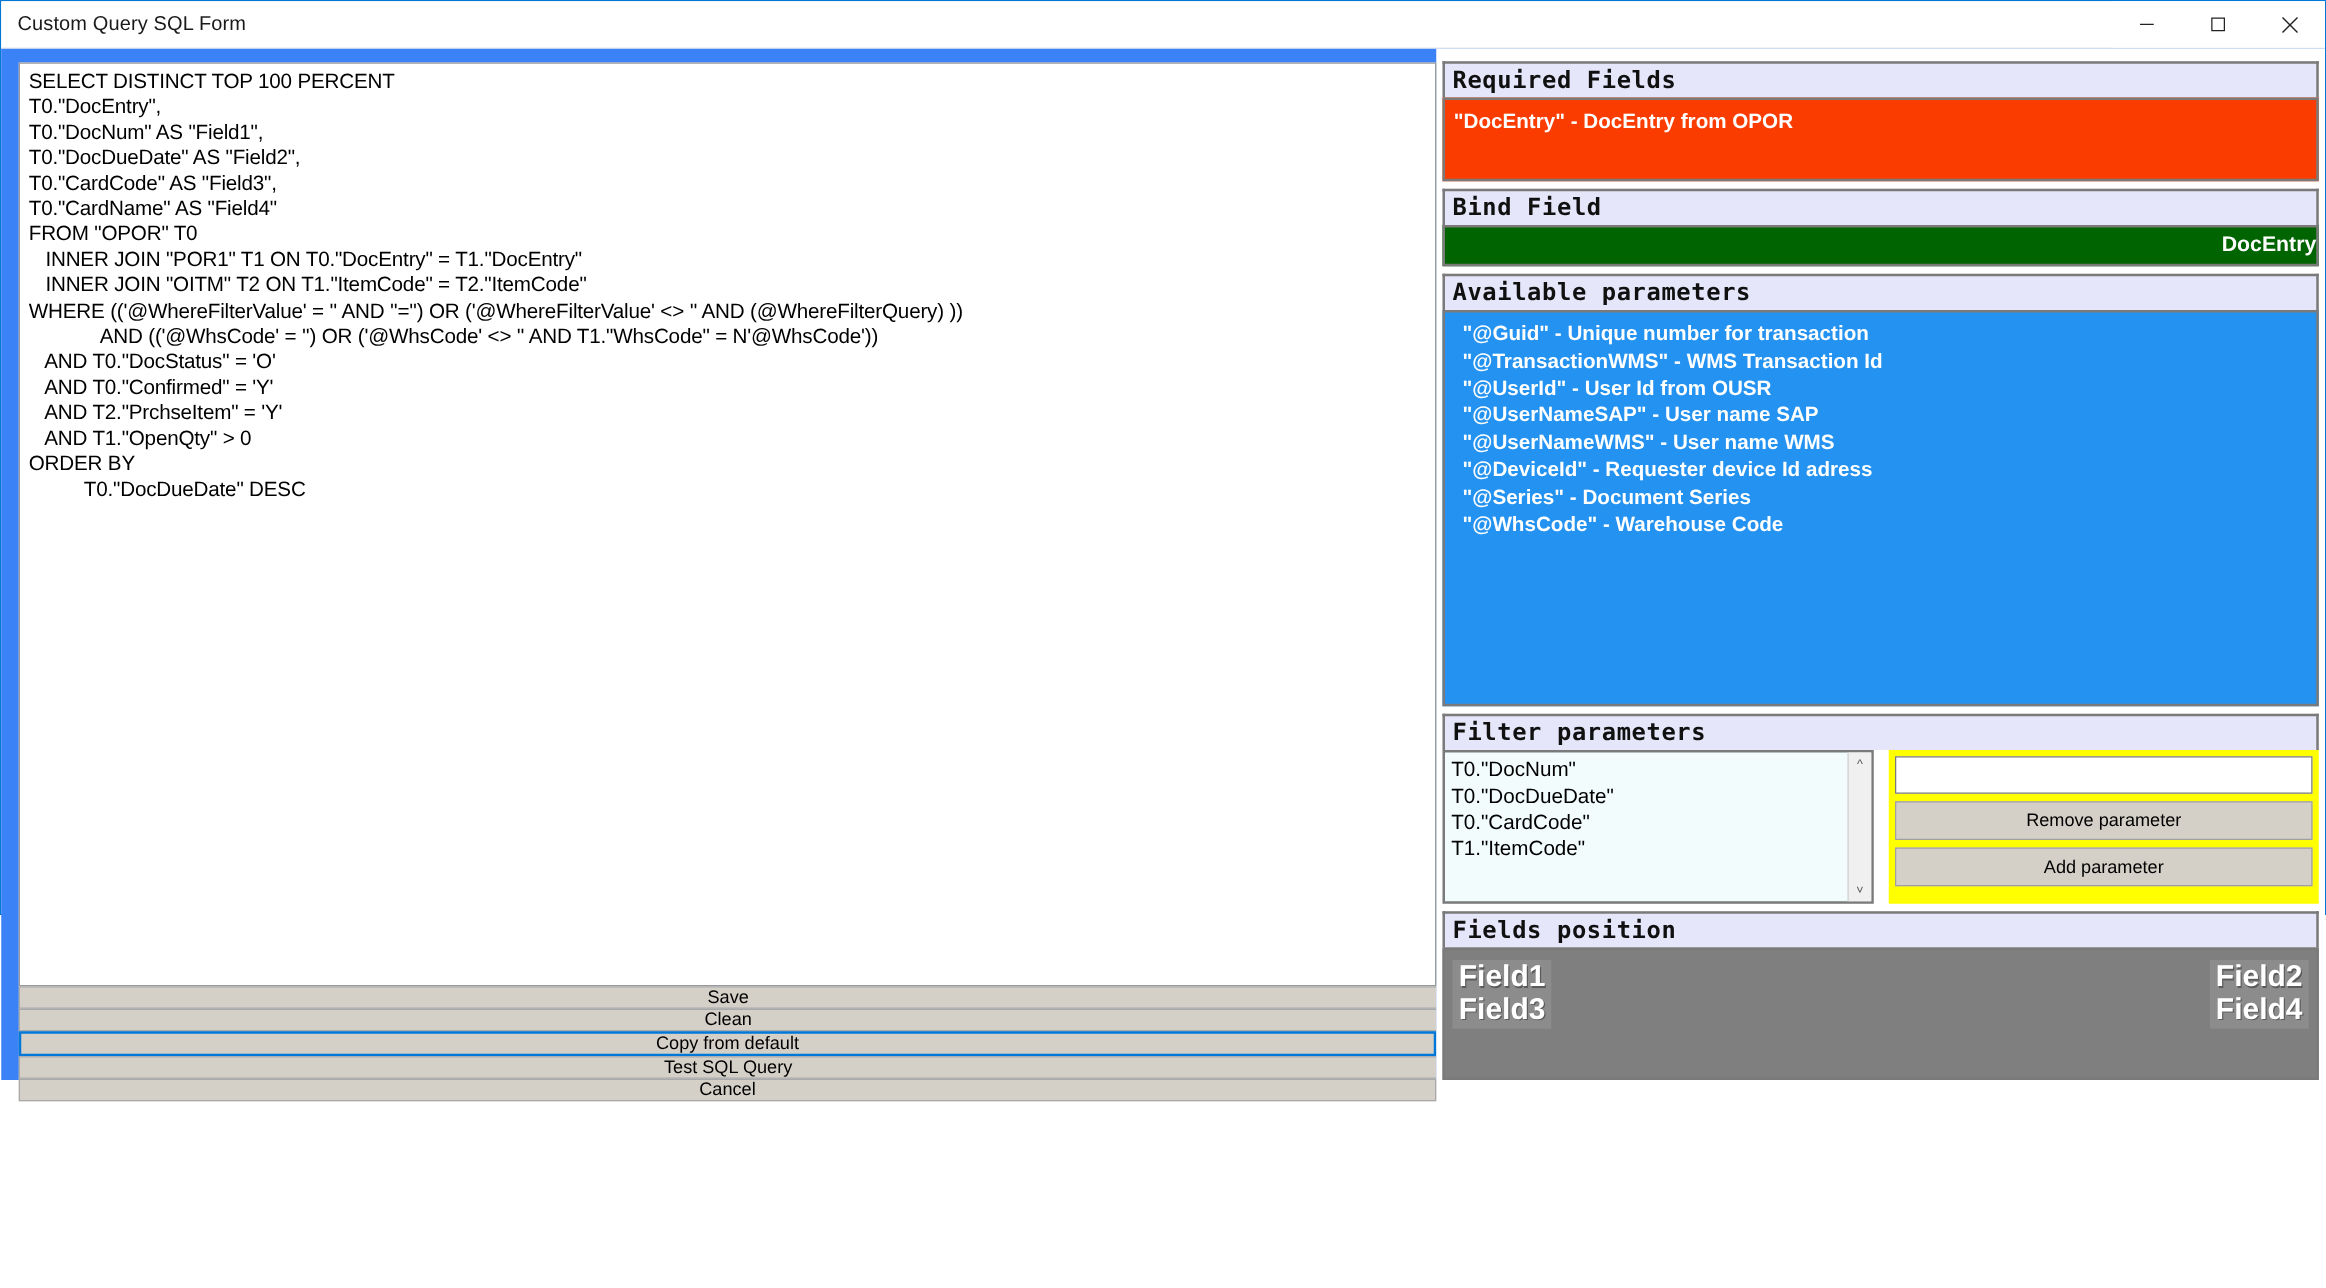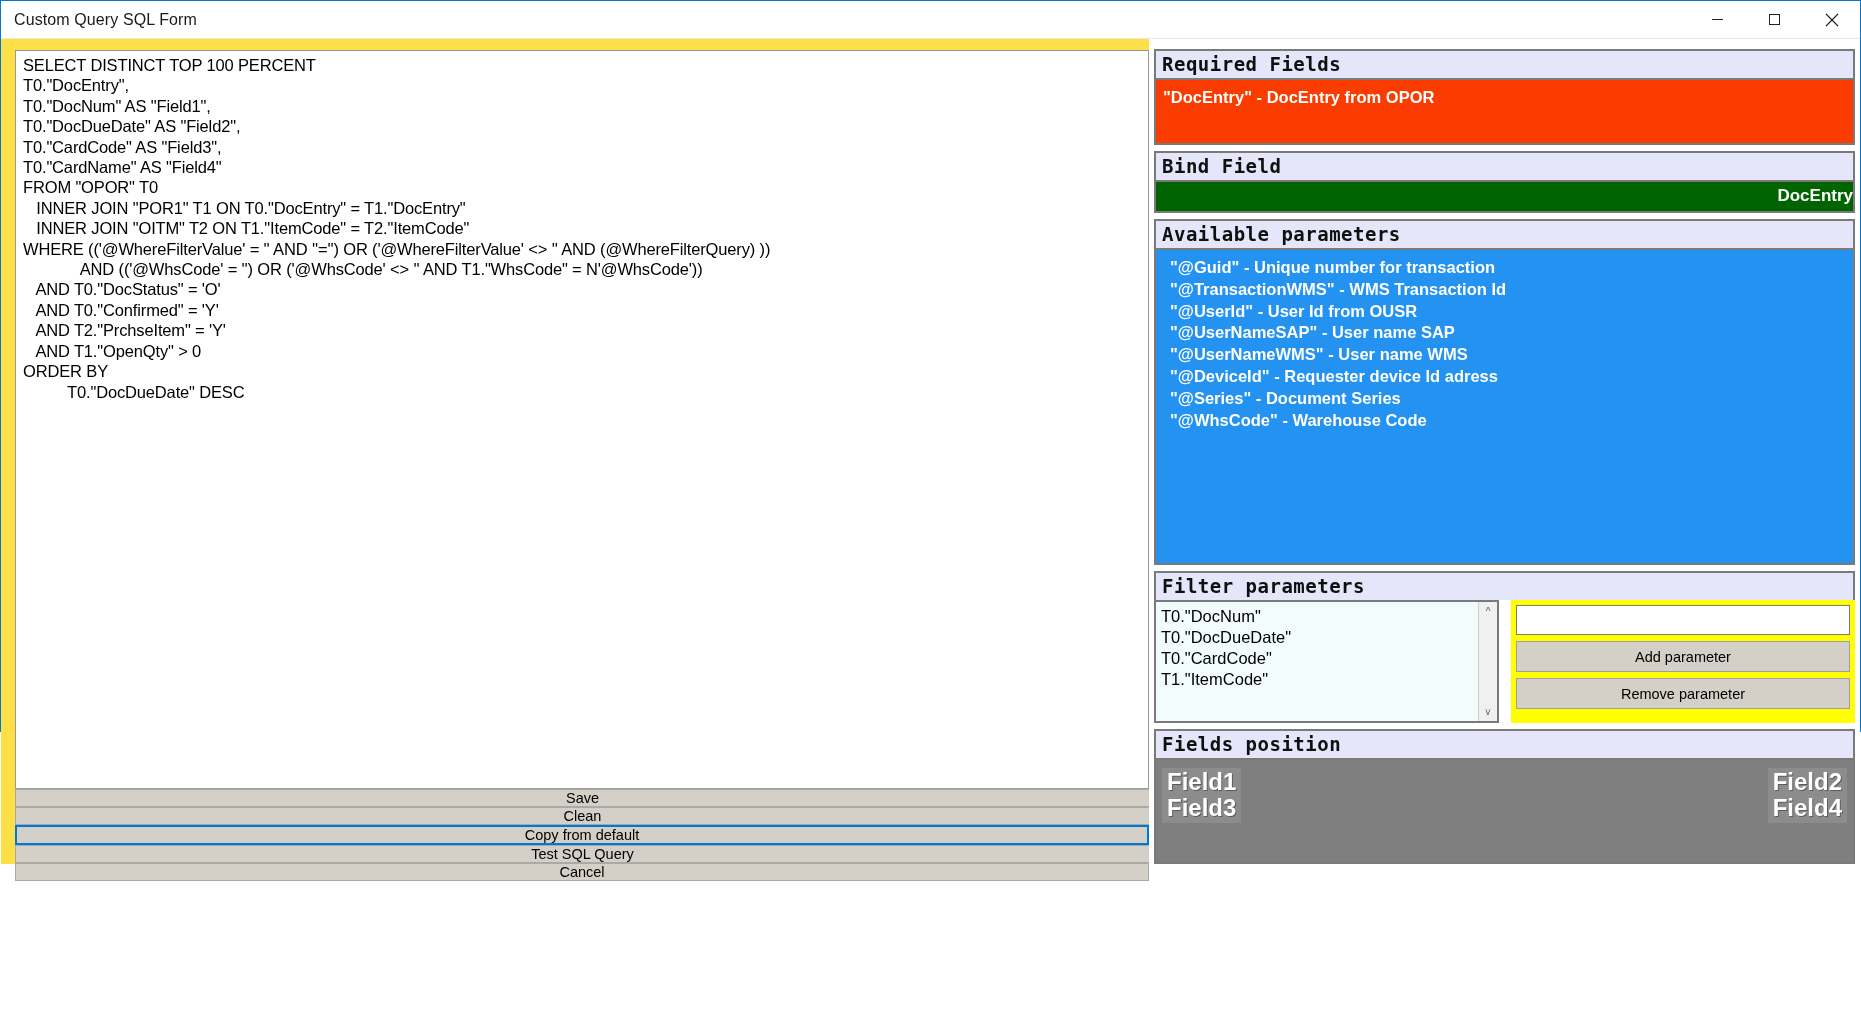--- a/index.html
+++ b/index.html
@@ -49,21 +49,21 @@
     justify-content: center;
     background: #ffffff;
   }
   .win-btn svg { display: block; }
   
   .content {
     flex: 1;
     display: flex;
     padding: 0;
     box-sizing: border-box;
-    background: #fde047;
+    background: #3b82f6;
   }
   .left-pane {
     width: 1148px;
     min-width: 1148px;
     display: flex;
     flex-direction: column;
     padding: 11px 0 0 14px;
     box-sizing: border-box;
   }
   .sql-editor {
@@ -386,24 +386,24 @@
             <div class="filter-item">T1."ItemCode"</div>
           </div>
           <div class="filter-scrollbar">
             <div class="sb-arrow">^</div>
             <div class="sb-arrow">˅</div>
           </div>
         </div>
         <div class="filter-right">
           <input class="param-input" type="text" value="" style="">
           <div class="yellow-btn">
-            <span>Add parameter</span>
+            <span>Remove parameter</span>
           </div>
           <div class="yellow-btn">
-            <span>Remove parameter</span>
+            <span>Add parameter</span>
           </div>
         </div>
       </div>
 
       <div class="spacer-6"></div>
 
       <div class="section-header">Fields position</div>
       <div class="panel-box fields-position">
         <div class="field-block">
           <div class="field-label">Field1</div>

